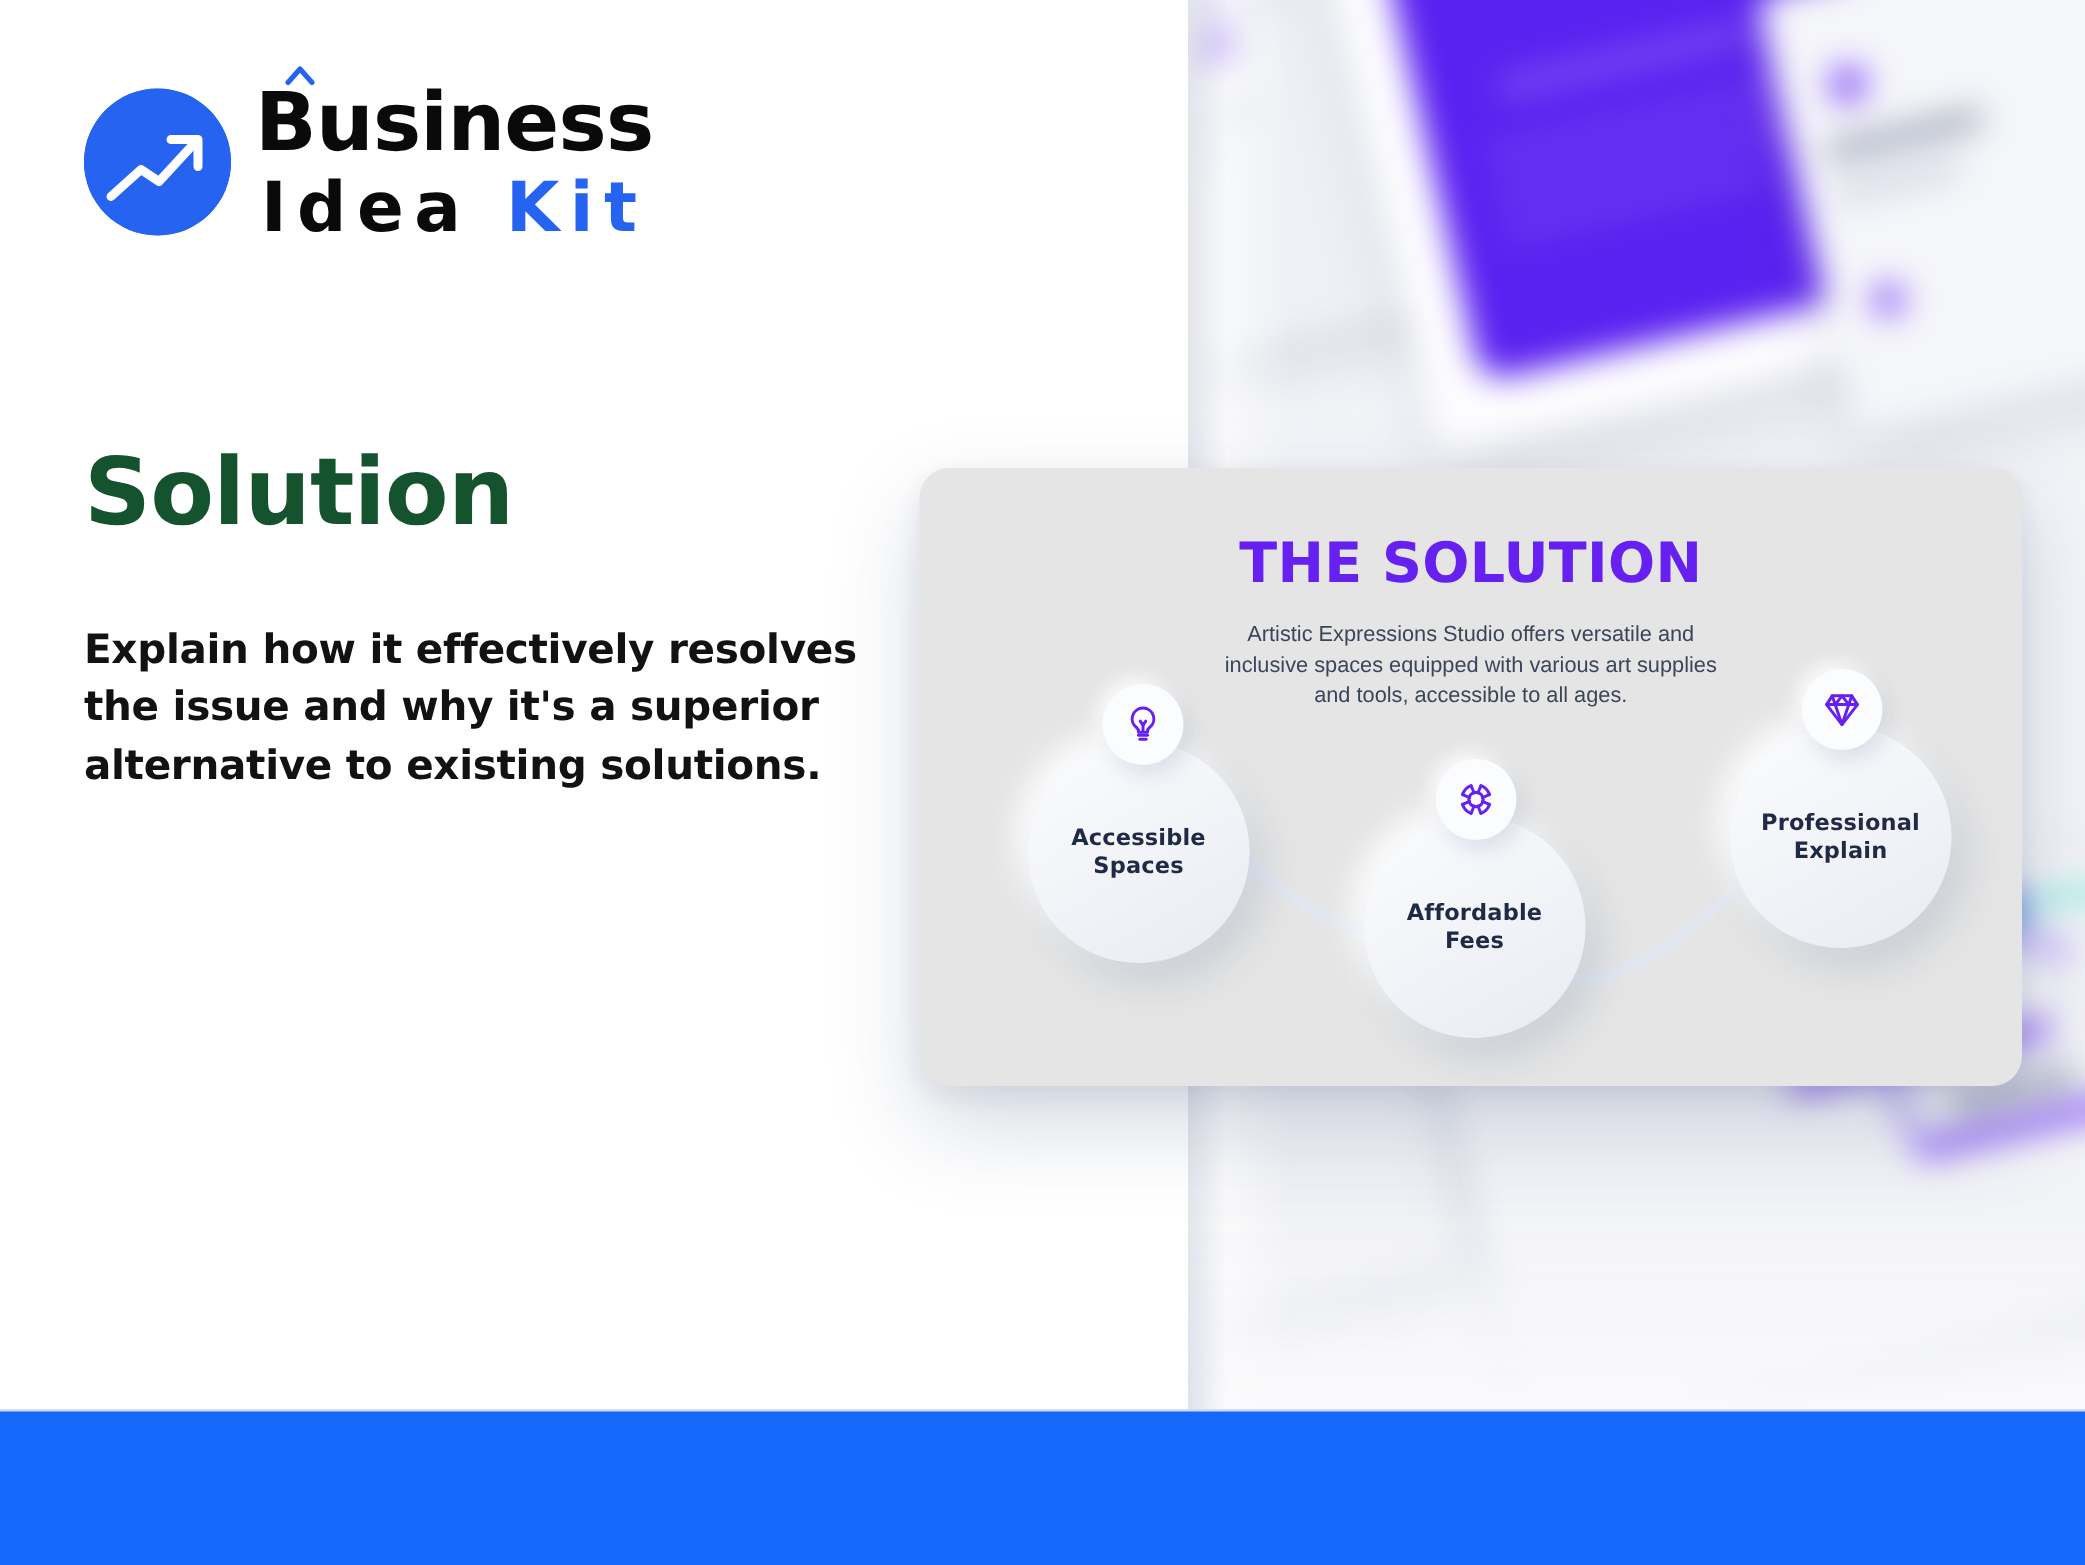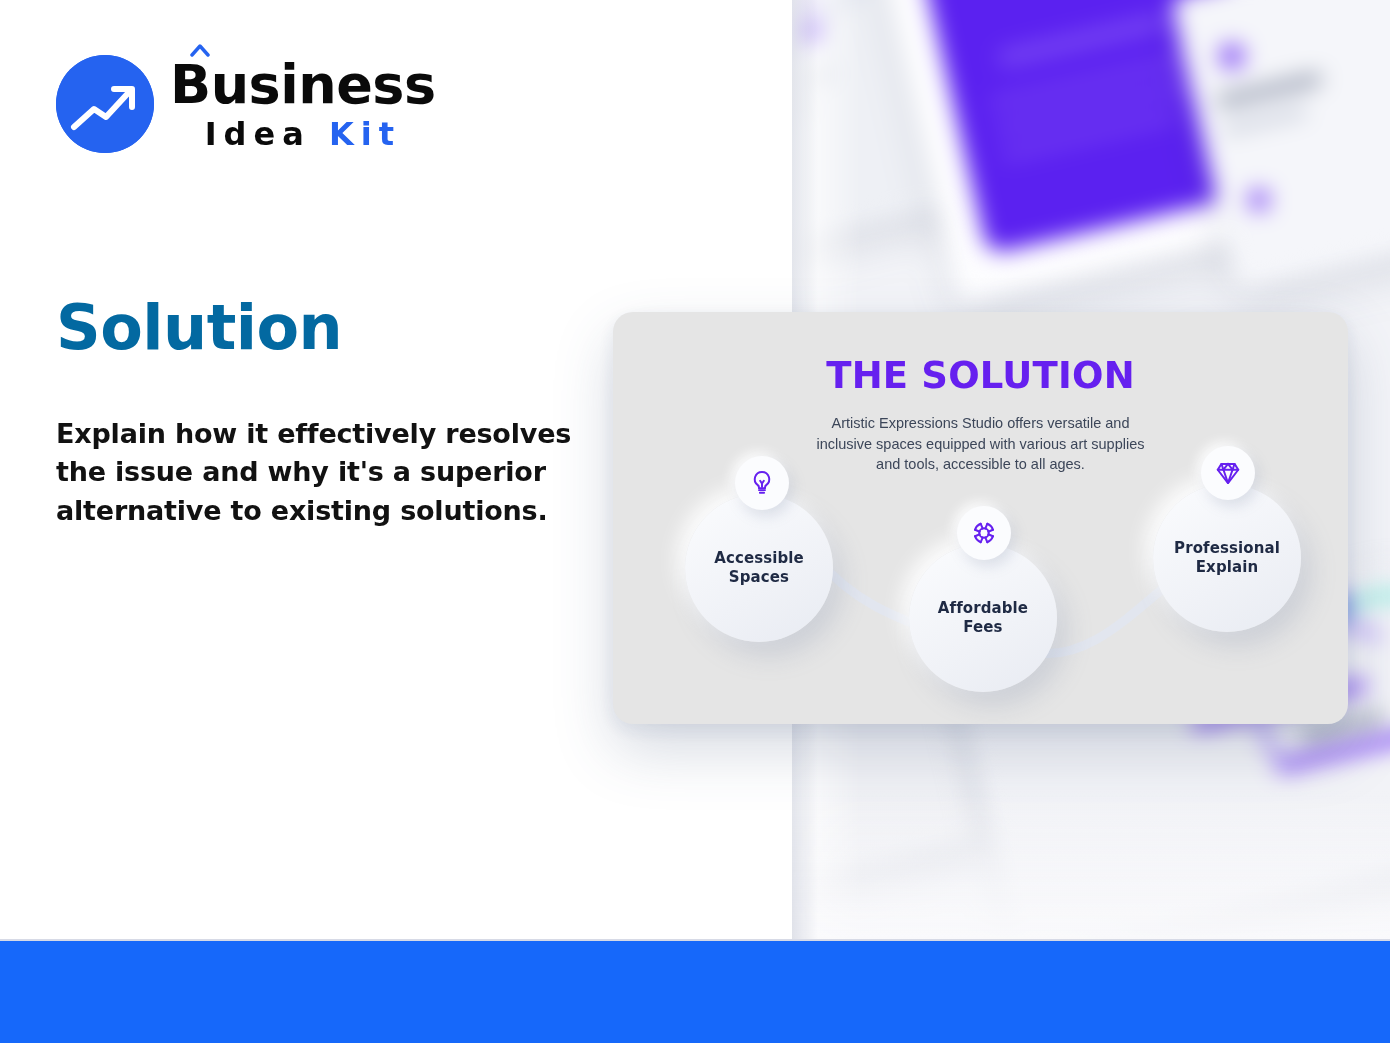--- a/index.html
+++ b/index.html
@@ -68,34 +68,34 @@
     position: absolute;
     left: 134px;
     top: -12px;
     width: 20px;
     height: 14px;
   }
   .logo-sub {
     margin-top: 6px;
     font-family: "DejaVu Sans", sans-serif;
     font-weight: 700;
-    font-size: 32px;
+    font-size: 46px;
     letter-spacing: 7px;
     color: #0a0a0a;
   }
   .logo-sub .kit { color: #2563f0; }
 
   .page-title {
     position: absolute;
     left: 56px;
     top: 295px;
     font-family: "DejaVu Sans", sans-serif;
     font-size: 62px;
     font-weight: 700;
-    color: #0369a1;
+    color: #14532d;
     letter-spacing: -0.5px;
     line-height: 1.05;
   }
 
   .body-copy {
     position: absolute;
     left: 56px;
     top: 415px;
     width: 540px;
   }

